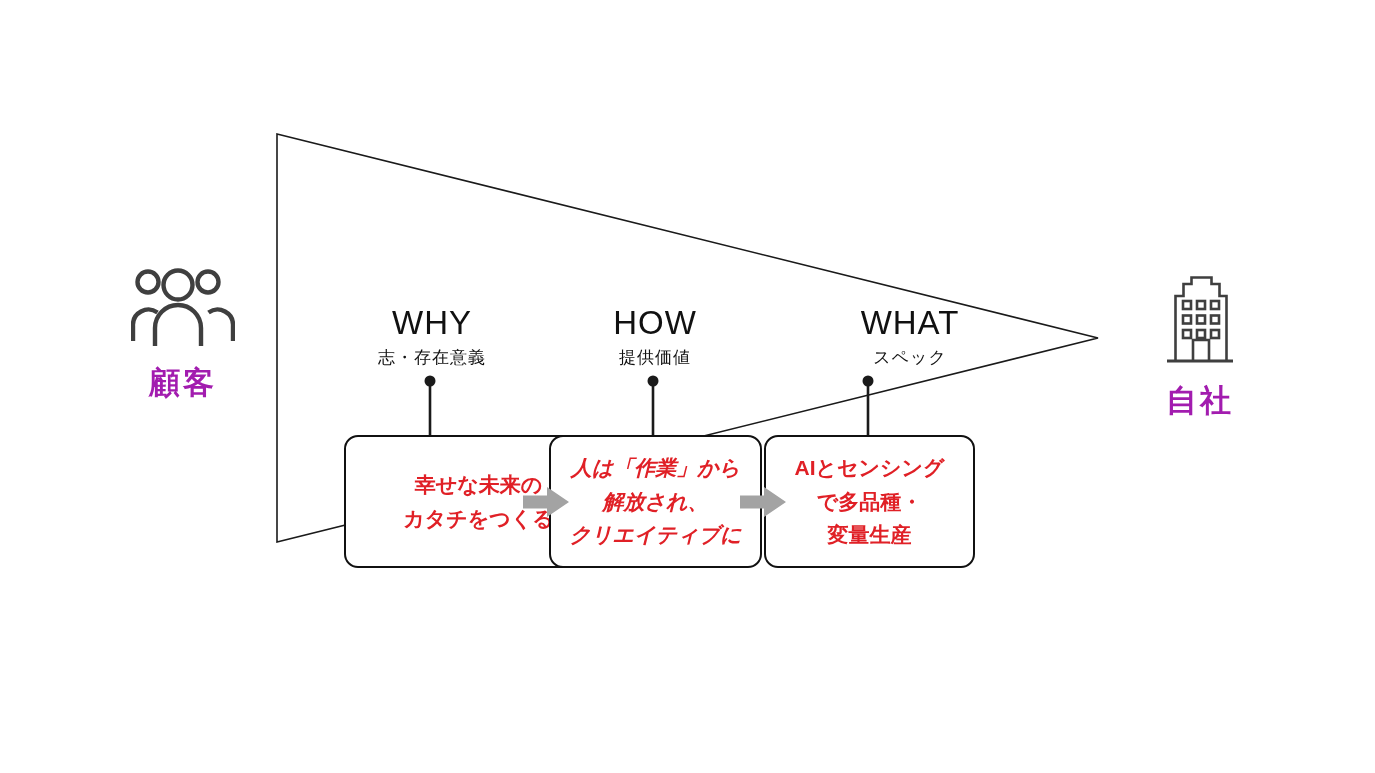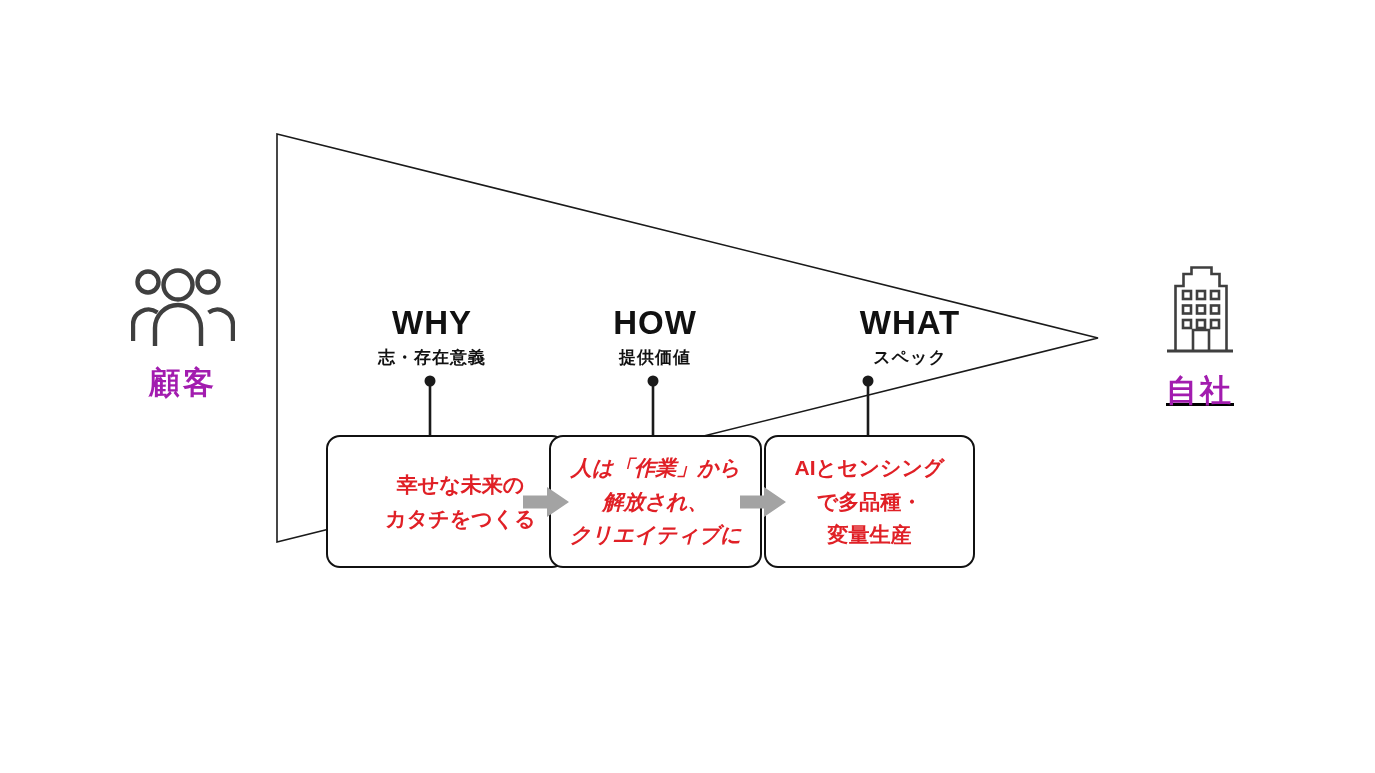--- a/index.html
+++ b/index.html
@@ -10,22 +10,22 @@
   .overlay { position: absolute; left: 0; top: 0; width: 1375px; height: 773px; }
   .overlay polygon { fill: none; stroke: var(--line, #1a1a1a); stroke-width: 1.6; }
   .overlay line { stroke: var(--line, #1a1a1a); stroke-width: 2.6; }
   .overlay circle { fill: var(--line, #1a1a1a); }
 
   .actor { position: absolute; display: flex; flex-direction: column; align-items: center; }
   .actor-label { font-weight: bold; color: #a21caf; font-size: 31px; letter-spacing: 3px; margin-top: 12px; }
   .icon-stroke { stroke: var(--icon, #3f3f3f); fill: none; }
 
   .stage { position: absolute; top: 306px; width: 220px; text-align: center; }
-  .stage-title { font-size: 33px; font-weight: bold; color: #111; letter-spacing: 1px; line-height: 1.05; }
-  .stage-sub { font-size: 17px; font-weight: bold; color: #111; margin-top: 5px; letter-spacing: 1px; }
+  .stage-title { font-size: 33px; font-weight: normal; color: #111; letter-spacing: 1px; line-height: 1.05; }
+  .stage-sub { font-size: 17px; font-weight: normal; color: #111; margin-top: 5px; letter-spacing: 1px; }
 
   .box {
     position: absolute; top: 435px; height: 133px; background: #ffffff;
     border: 2.6px solid #111; border-radius: 14px; box-sizing: border-box;
     display: flex; align-items: center; justify-content: center;
   }
   .box-text {
     white-space: pre-line; text-align: center; font-weight: bold;
     font-size: 21px; line-height: 1.6; color: var(--box-text, #e02026);
   }
@@ -57,21 +57,21 @@
           <circle cx="47" cy="17" r="14.5"></circle>
           <path d="M2 73 V58 A15.5 15.5 0 0 1 26.5 44.5"></path>
           <path d="M102 73 V58 A15.5 15.5 0 0 0 77.5 44.5"></path>
           <path d="M24 78 V60 A23 23 0 0 1 70 60 V78"></path>
         </g>
       </svg>
     </span>
     <span class="actor-label">顧客</span>
   </div>
 
-  <div class="actor" style="left:1160px; top:266px; width:80px;text-decoration:underline;">
+  <div class="actor" style="left:1160px; top:276px; width:80px;">
     <span>
       <svg width="68" height="88" viewBox="0 0 68 88">
         <g class="icon-stroke" stroke-width="2.6">
           <path d="M9.5 85 V20 H17.5 V8 H25.5 V1.5 H45.5 V8 H53.5 V20 H60.5 V85"></path>
           <rect x="17" y="25" width="8" height="8"></rect>
           <rect x="31" y="25" width="8" height="8"></rect>
           <rect x="45" y="25" width="8" height="8"></rect>
           <rect x="17" y="39.5" width="8" height="8"></rect>
           <rect x="31" y="39.5" width="8" height="8"></rect>
           <rect x="45" y="39.5" width="8" height="8"></rect>
@@ -92,21 +92,21 @@
   </div>
   <div class="stage" style="left:545px;">
     <div class="stage-title">HOW</div>
     <div class="stage-sub">提供価値</div>
   </div>
   <div class="stage" style="left:800px;">
     <div class="stage-title">WHAT</div>
     <div class="stage-sub">スペック</div>
   </div>
 
-  <div class="box" style="left:326px; width:240px;padding-left:29px;">
+  <div class="box" style="left:344px; width:240px;padding-left:29px;">
     <span class="box-text">幸せな未来の
 カタチをつくる</span>
   </div>
   <div class="box" style="left:549px; width:213px;font-style:italic;">
     <span class="box-text">人は「作業」から
 解放され、
 クリエイティブに</span>
   </div>
   <div class="box" style="left:764px; width:211px;">
     <span class="box-text">AIとセンシング

